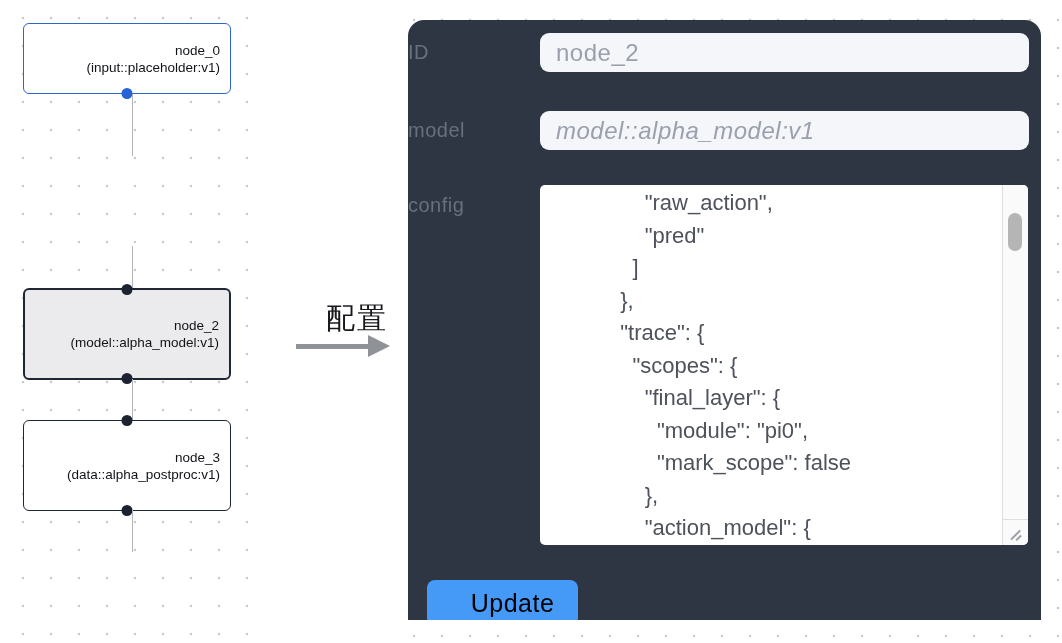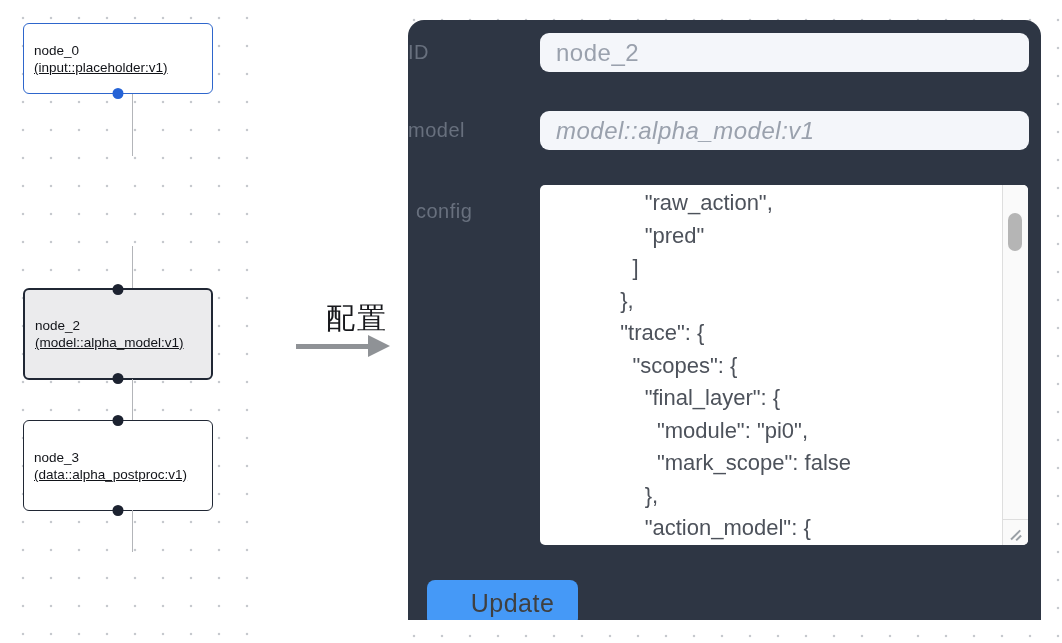--- a/index.html
+++ b/index.html
@@ -7,30 +7,30 @@
               font-family:"Liberation Sans", sans-serif; }
   .stage { position:relative; width:1062px; height:643px; background:#ffffff; }
 
   
   .flow-canvas {
     position:absolute; left:0; top:0; width:272px; height:643px;
     background-image:radial-gradient(circle, #c6c9ce 1.4px, transparent 1.6px);
     background-size:28px 28px; background-position:9px 4px;
   }
   .node {
-    position:absolute; left:23px; width:190px; background:#ffffff;
+    position:absolute; left:23px; width:208px; background:#ffffff;
     border:1.6px solid #202734; border-radius:6px;
-    display:flex; flex-direction:column; align-items:flex-start; justify-content:center;
+    display:flex; flex-direction:column; align-items:flex-end; justify-content:center;
     text-align:center; font-size:13.5px; line-height:17px; color:#111318;
     padding:2px 10px; word-break:break-all;
   }
   .node-input    { border-color:#2e66cc; }
   .node-selected { background:#ebebed; border-width:2px; }
   .node-output   { border-color:#ea3a80; }
-  .node-type { word-break:break-all;text-decoration:underline; }
+  .node-type { word-break:break-all; }
   .port {
     position:absolute; left:50%; transform:translateX(-50%);
     width:11px; height:11px; border-radius:50%; background:#1c2230;
   }
   .port-top    { top:-6px; }
   .port-bottom { bottom:-6px; }
   .port-blue   { background:#2563d6; }
   .port-pink   { background:#f0367e; }
   .edge {
     position:absolute; width:1.6px; background:#b3b5b9; left:131.5px;
@@ -59,21 +59,21 @@
   .config-panel {
     position:absolute; left:18px; top:20px; width:633px; height:600px;
     background:#2e3644; border-radius:16px 16px 0 0; overflow:hidden;
   }
   .field-label {
     position:absolute; left:0; width:106px; 
     color:#68707e; font-size:20px; letter-spacing:0.5px;
   }
   .lbl-id     { top:13px;  height:39px; line-height:39px; }
   .lbl-type   { top:91px;  height:39px; line-height:39px; }
-  .lbl-config { top:180px;padding-left:8px; }
+  .lbl-config { top:174px; }
   .panel-input {
     position:absolute; left:132px; width:489px; height:39px;
     background:#f4f6fa; border:none; outline:none; border-radius:9px;
     color:#9aa1ad; font-size:24px; letter-spacing:0.5px; padding:0 16px;
     font-family:"Liberation Sans", sans-serif;
   }
   .inp-id   { top:13px; }
   .inp-type { top:91px;font-style:italic; }
   .config-box {
     position:absolute; left:132px; top:165px; width:488px; height:360px;
@@ -98,21 +98,21 @@
   .config-resize-corner {
     position:absolute; right:0; bottom:0; width:26px; height:26px;
     background:#fafafa; border-top:1px solid #dedede; border-left:1px solid #dedede;
   }
   .grip-line { position:absolute; background:#9aa0a6; height:1.6px; transform:rotate(-45deg); }
   .grip-1 { width:13px; left:6px; top:14px; }
   .grip-2 { width:7px;  left:12px; top:17px; }
   .update-button {
     position:absolute; left:19px; top:560px; width:151px; height:46px;
     background:#4599f7; border:none; border-radius:8px;
-    color:#404040; font-size:25px; letter-spacing:0.5px; cursor:pointer;
+    color:#000000; font-size:25px; letter-spacing:0.5px; cursor:pointer;
     font-family:"Liberation Sans", sans-serif;
     padding-left:20px;
   }
 </style>
 </head>
 <body>
 
 <div class="stage">
 
   <div class="flow-canvas">

